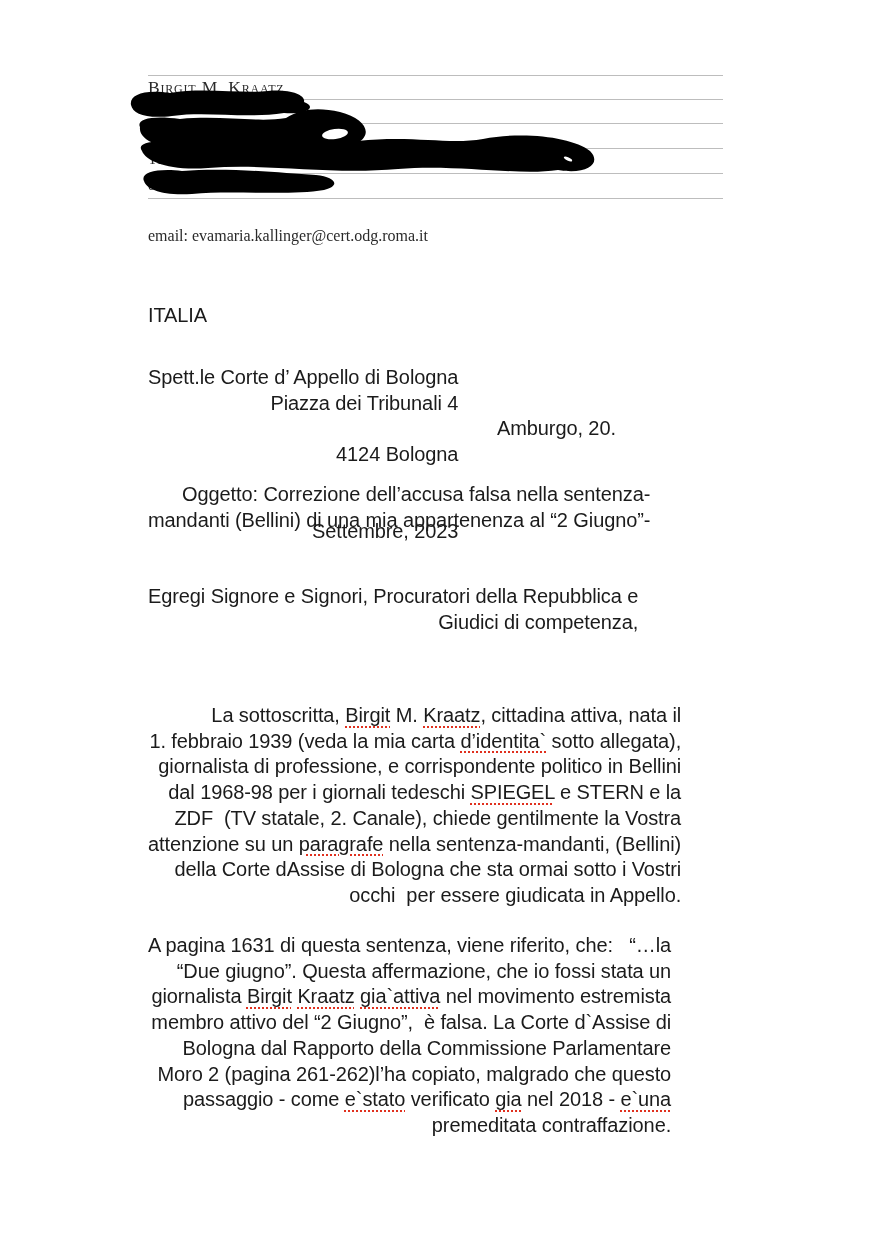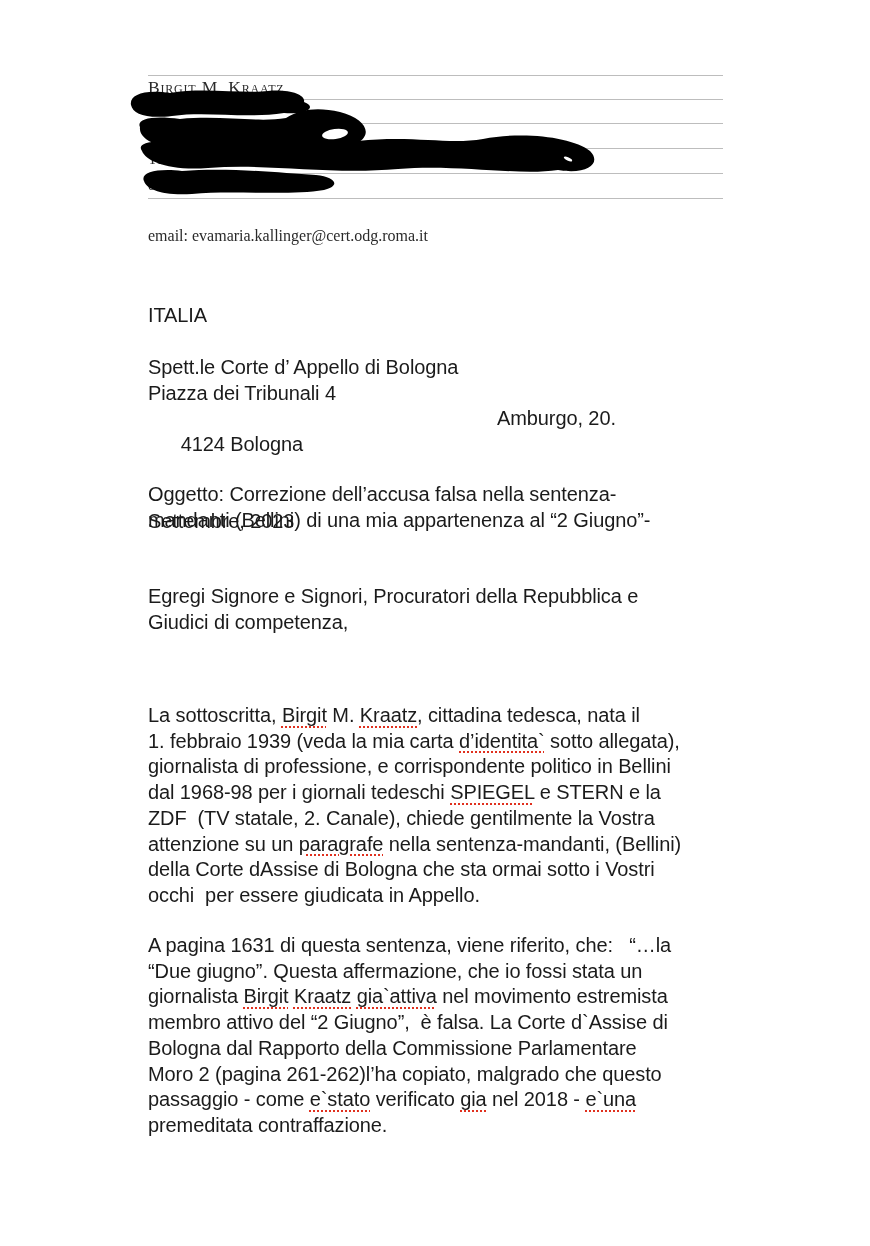--- a/index.html
+++ b/index.html
@@ -23,25 +23,25 @@
   .frag-tel{left:148px;top:151px}
   .frag-cell{left:298px;top:151px}
   .frag-email{left:148px;top:177px}
   .scribbles{position:absolute;left:128px;top:85px;width:482px;height:116px;}
   
   .email-line{
     position:absolute;left:148px;top:227px;
     font-family:"Liberation Serif","DejaVu Serif",serif;font-size:16px;color:#2a2a2a;white-space:pre;text-align:center;
   }
   
-  .block{position:absolute;left:148px;font-size:20px;line-height:25.7px;letter-spacing:-0.1px;}
+  .block{position:absolute;left:148px;font-size:20px;line-height:25.7px;letter-spacing:-0.1px;text-align:right;}
   .line{white-space:pre;}
   .line .u{text-decoration:underline dotted #e0301e 2.4px;text-underline-offset:4px;}
   .b-country{top:303px}
-  .b-address{top:355px}
+  .b-address{top:365px}
   .b-subject{top:482px}
   .b-salutation{top:584px}
   .b-para1{top:703px}
   .b-para2{top:933px}
   .addr-row{position:relative;}
   .place-date{position:absolute;left:349px;top:0;}
 </style>
 </head>
 <body>
 
@@ -89,21 +89,21 @@
       <div class="line">Oggetto: Correzione dell’accusa falsa nella sentenza-</div>
       <div class="line">mandanti (Bellini) di una mia appartenenza al “2 Giugno”-</div>
     </div>
 
   <div class="block b-salutation">
       <div class="line">Egregi Signore e Signori, Procuratori della Repubblica e</div>
       <div class="line">Giudici di competenza,</div>
     </div>
 
   <div class="block b-para1">
-      <div class="line"><span>La sottoscritta, </span><span class="u">Birgit</span><span> M. </span><span class="u">Kraatz</span><span>, cittadina tedesca, nata il</span></div>
+      <div class="line"><span>La sottoscritta, </span><span class="u">Birgit</span><span> M. </span><span class="u">Kraatz</span><span>, cittadina attiva, nata il</span></div>
       <div class="line"><span>1. febbraio 1939 (veda la mia carta </span><span class="u">d’identita`</span><span> sotto allegata),</span></div>
       <div class="line"><span>giornalista di professione, e corrispondente politico in Bellini</span></div>
       <div class="line"><span>dal 1968-98 per i giornali tedeschi </span><span class="u">SPIEGEL</span><span> e STERN e la</span></div>
       <div class="line"><span>ZDF  (TV statale, 2. Canale), chiede gentilmente la Vostra</span></div>
       <div class="line"><span>attenzione su un </span><span class="u">paragrafe</span><span> nella sentenza-mandanti, (Bellini)</span></div>
       <div class="line"><span>della Corte dAssise di Bologna che sta ormai sotto i Vostri</span></div>
       <div class="line"><span>occhi  per essere giudicata in Appello.</span></div>
     </div>
 
   <div class="block b-para2">

